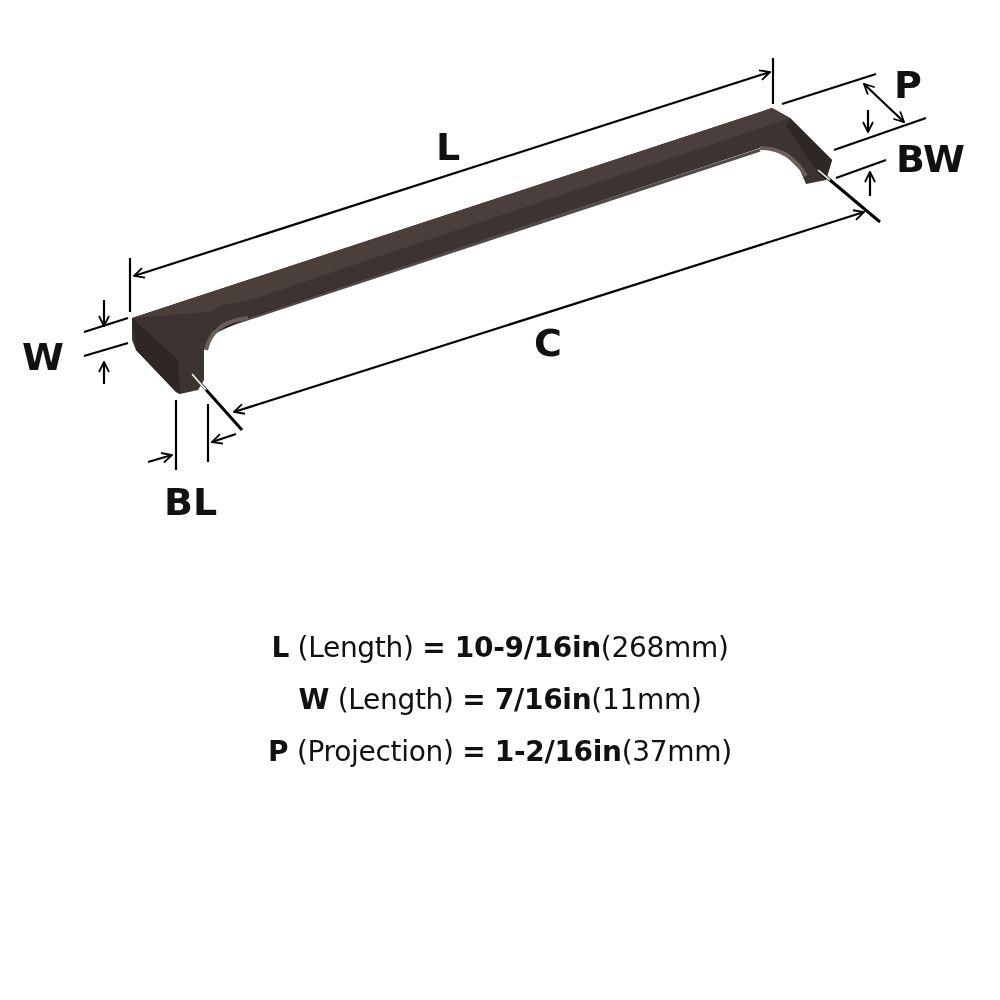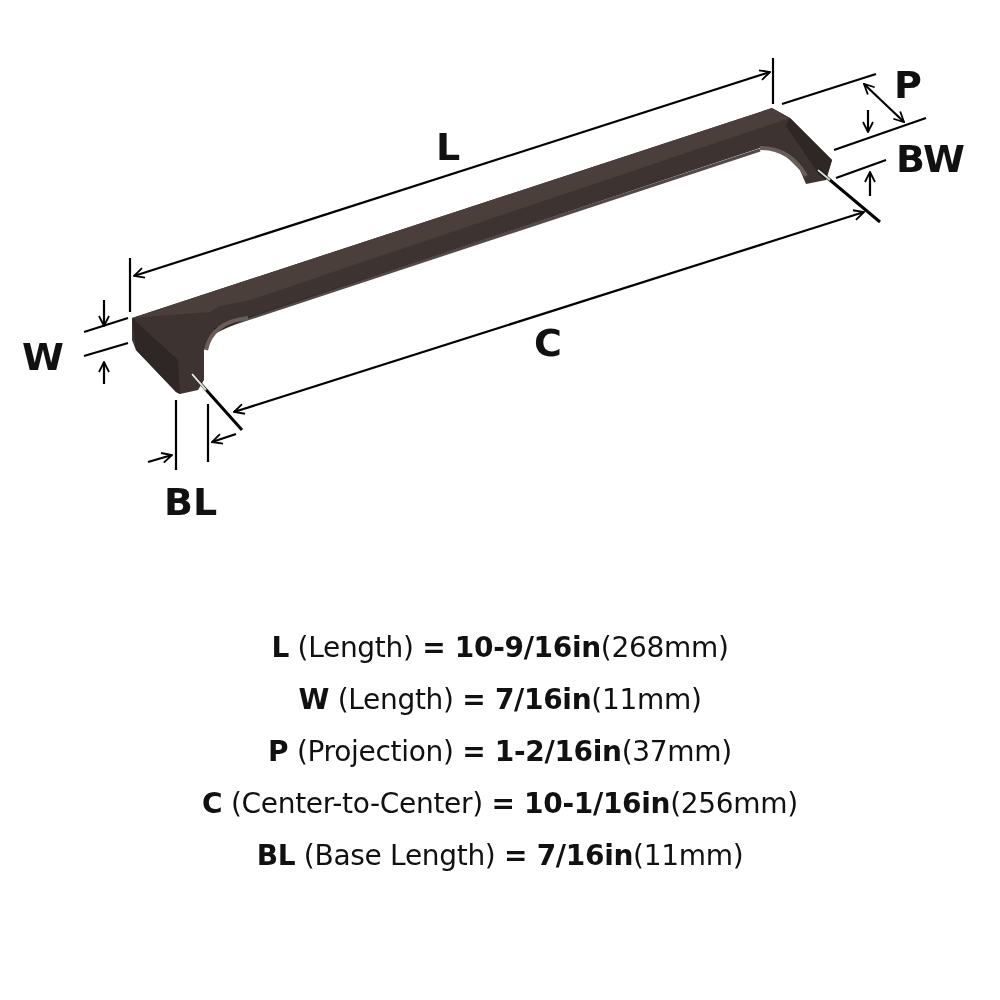--- a/index.html
+++ b/index.html
@@ -84,19 +84,13 @@
 <div id="specs">
   <div class="spec-row">
     <span class="spec-key">L</span><span class="spec-name"> (Length) </span><span class="spec-eq">= </span><span class="spec-in">10-9/16in</span><span class="spec-mm">(268mm)</span>
   </div>
   <div class="spec-row">
     <span class="spec-key">W</span><span class="spec-name"> (Length) </span><span class="spec-eq">= </span><span class="spec-in">7/16in</span><span class="spec-mm">(11mm)</span>
   </div>
   <div class="spec-row">
     <span class="spec-key">P</span><span class="spec-name"> (Projection) </span><span class="spec-eq">= </span><span class="spec-in">1-2/16in</span><span class="spec-mm">(37mm)</span>
   </div>
-  <div class="spec-row">
-    <span class="spec-key">C</span><span class="spec-name"> (Center-to-Center) </span><span class="spec-eq">= </span><span class="spec-in">10-1/16in</span><span class="spec-mm">(256mm)</span>
-  </div>
-  <div class="spec-row">
-    <span class="spec-key">BL</span><span class="spec-name"> (Base Length) </span><span class="spec-eq">= </span><span class="spec-in">7/16in</span><span class="spec-mm">(11mm)</span>
-  </div>
 </div>
 
 </body></html>

